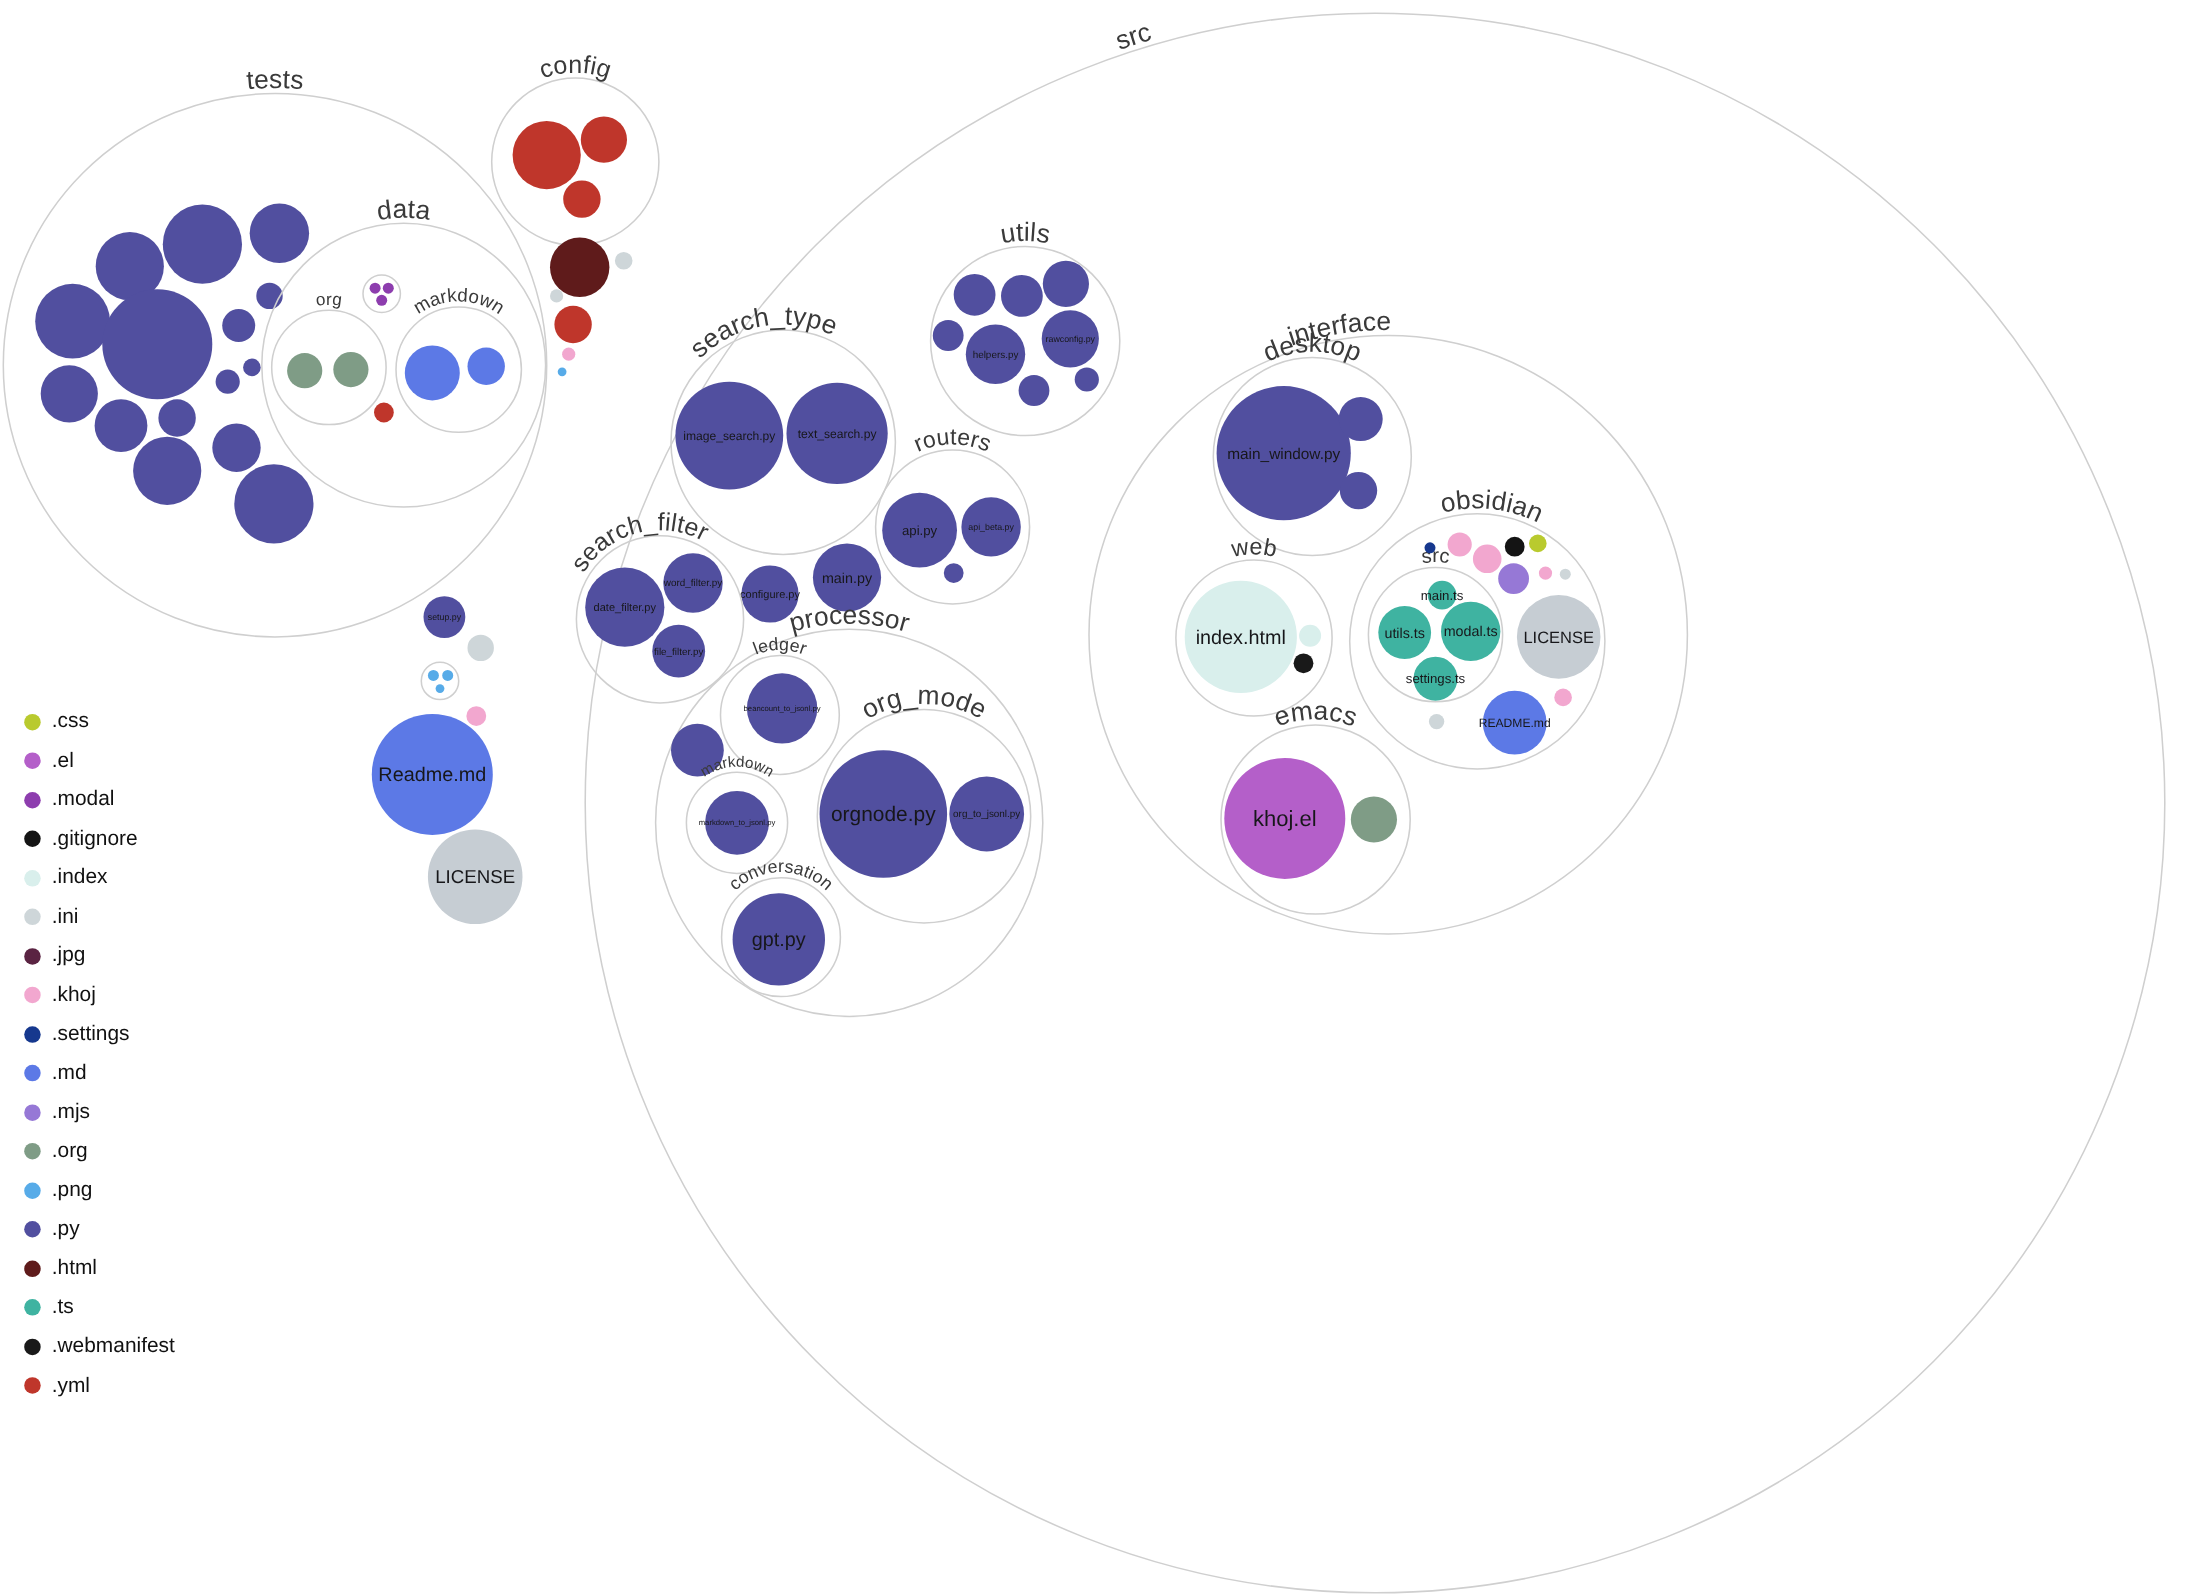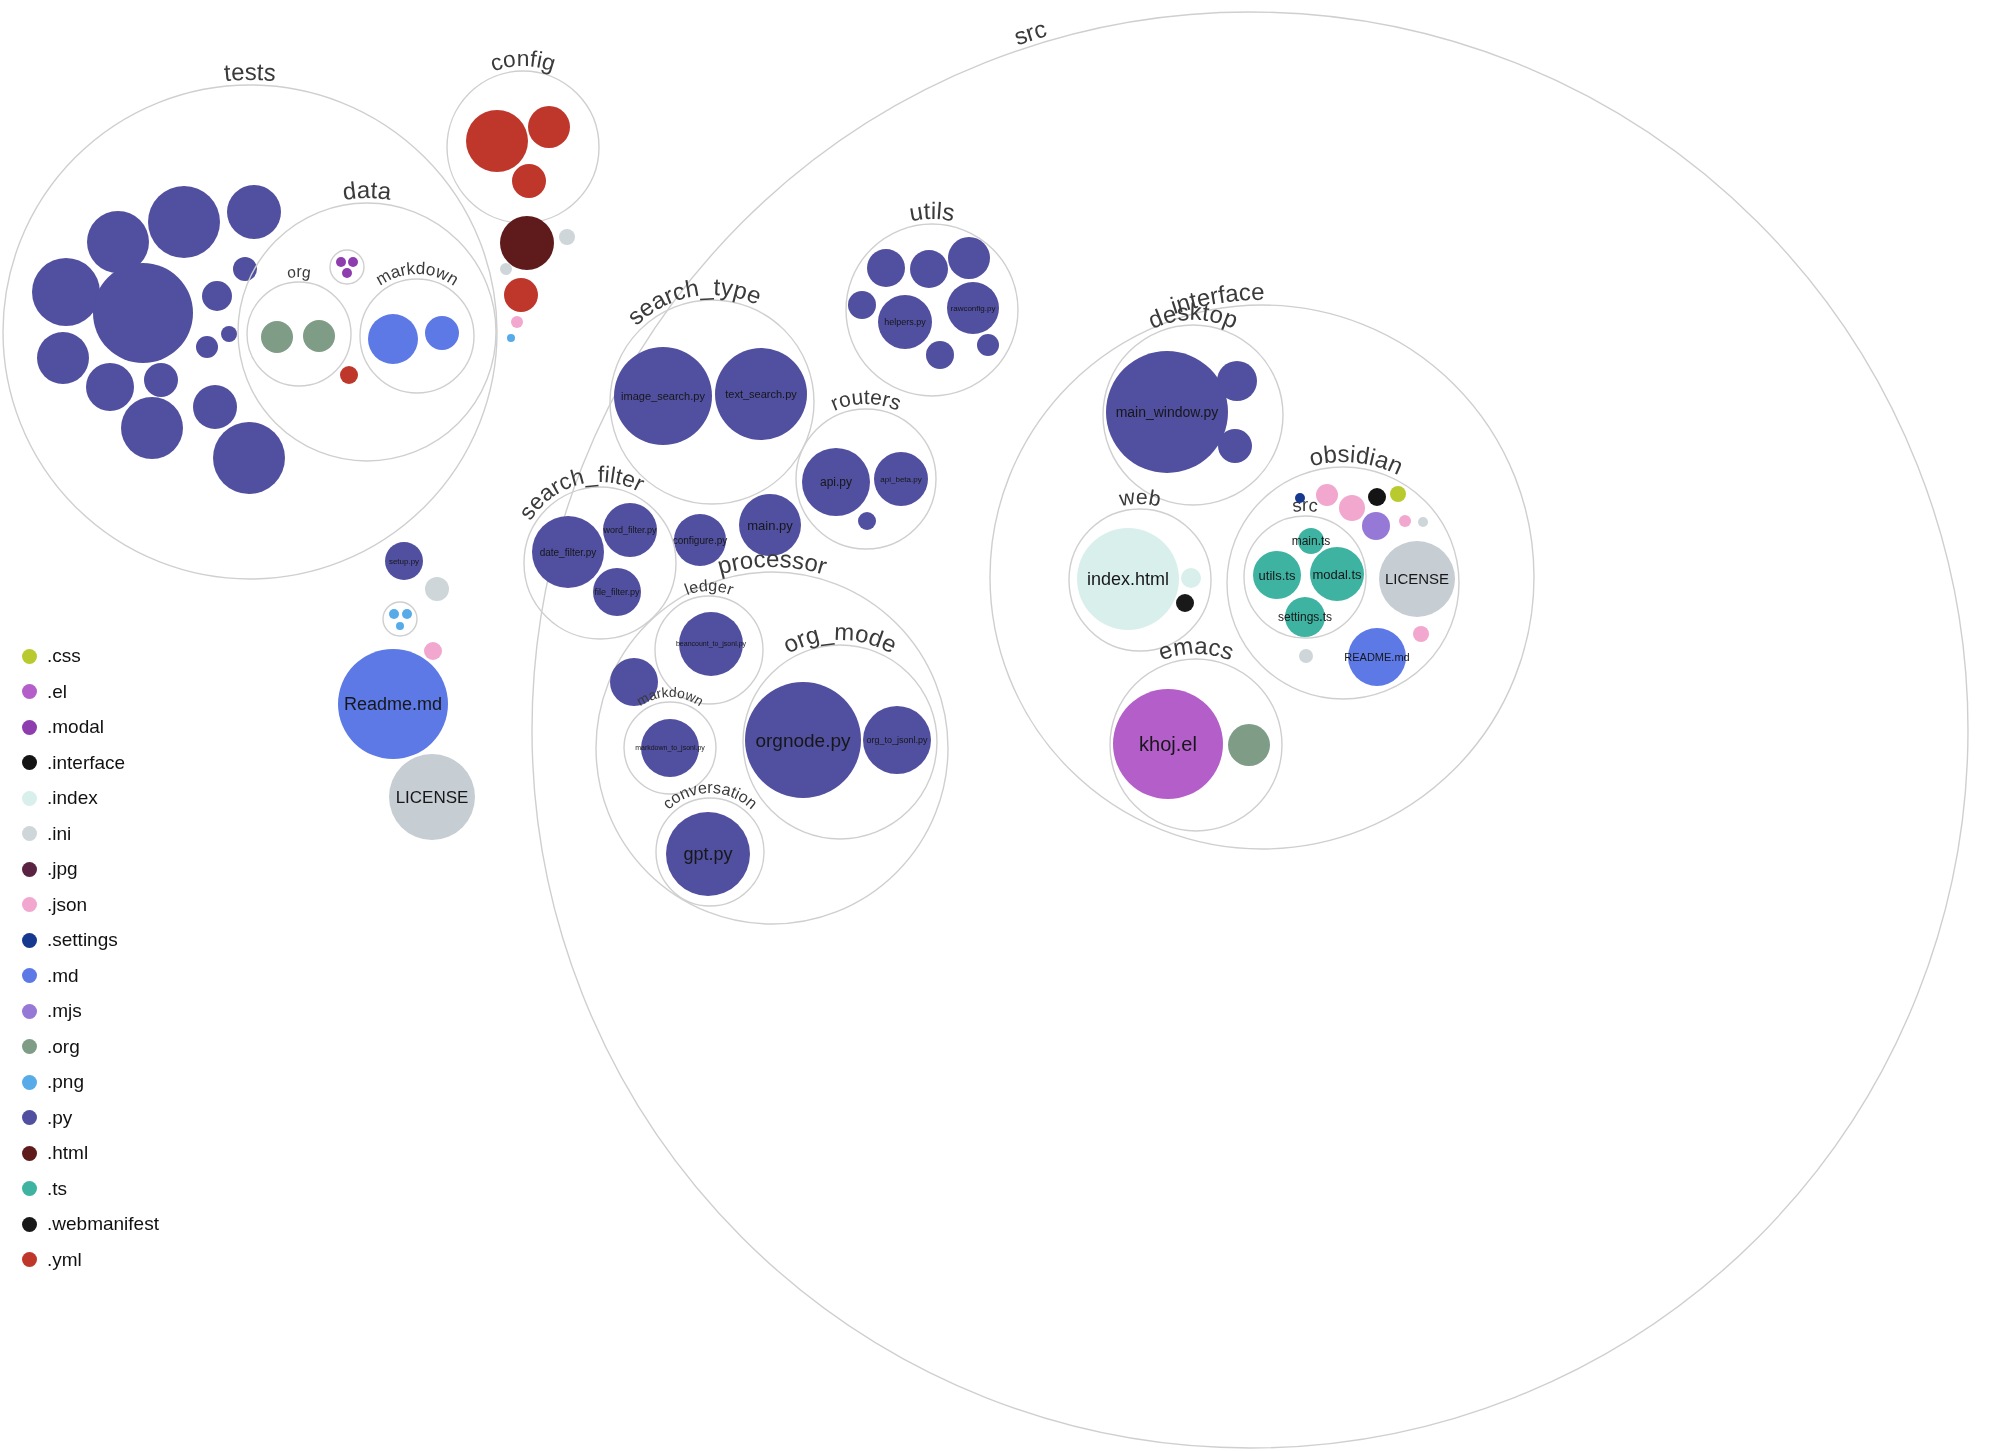--- a/index.html
+++ b/index.html
@@ -208,37 +208,37 @@
       <div class="lrow">
         <span class="dot" style="background: rgb(180, 95, 201);"></span>
         <span class="lab">.el</span>
       </div>
       <div class="lrow">
         <span class="dot" style="background: rgb(141, 61, 174);"></span>
         <span class="lab">.modal</span>
       </div>
       <div class="lrow">
         <span class="dot" style="background: rgb(20, 20, 20);"></span>
-        <span class="lab">.interface</span>
+        <span class="lab">.gitignore</span>
       </div>
       <div class="lrow">
         <span class="dot" style="background: rgb(217, 239, 236);"></span>
         <span class="lab">.index</span>
       </div>
       <div class="lrow">
         <span class="dot" style="background: rgb(206, 214, 217);"></span>
         <span class="lab">.ini</span>
       </div>
       <div class="lrow">
         <span class="dot" style="background: rgb(90, 35, 66);"></span>
         <span class="lab">.jpg</span>
       </div>
       <div class="lrow">
         <span class="dot" style="background: rgb(242, 167, 207);"></span>
-        <span class="lab">.json</span>
+        <span class="lab">.khoj</span>
       </div>
       <div class="lrow">
         <span class="dot" style="background: rgb(22, 56, 142);"></span>
         <span class="lab">.settings</span>
       </div>
       <div class="lrow">
         <span class="dot" style="background: rgb(92, 121, 230);"></span>
         <span class="lab">.md</span>
       </div>
       <div class="lrow">

